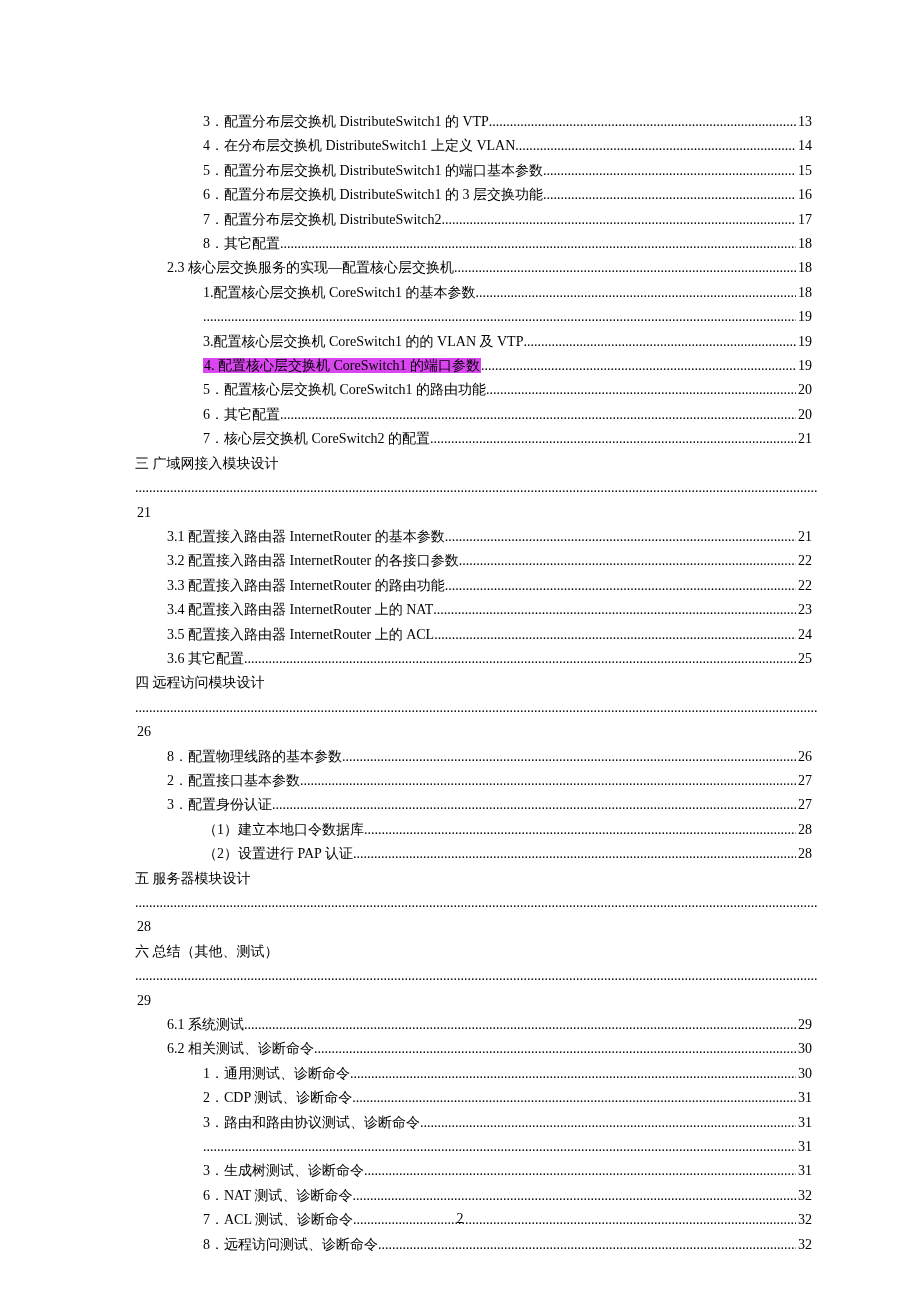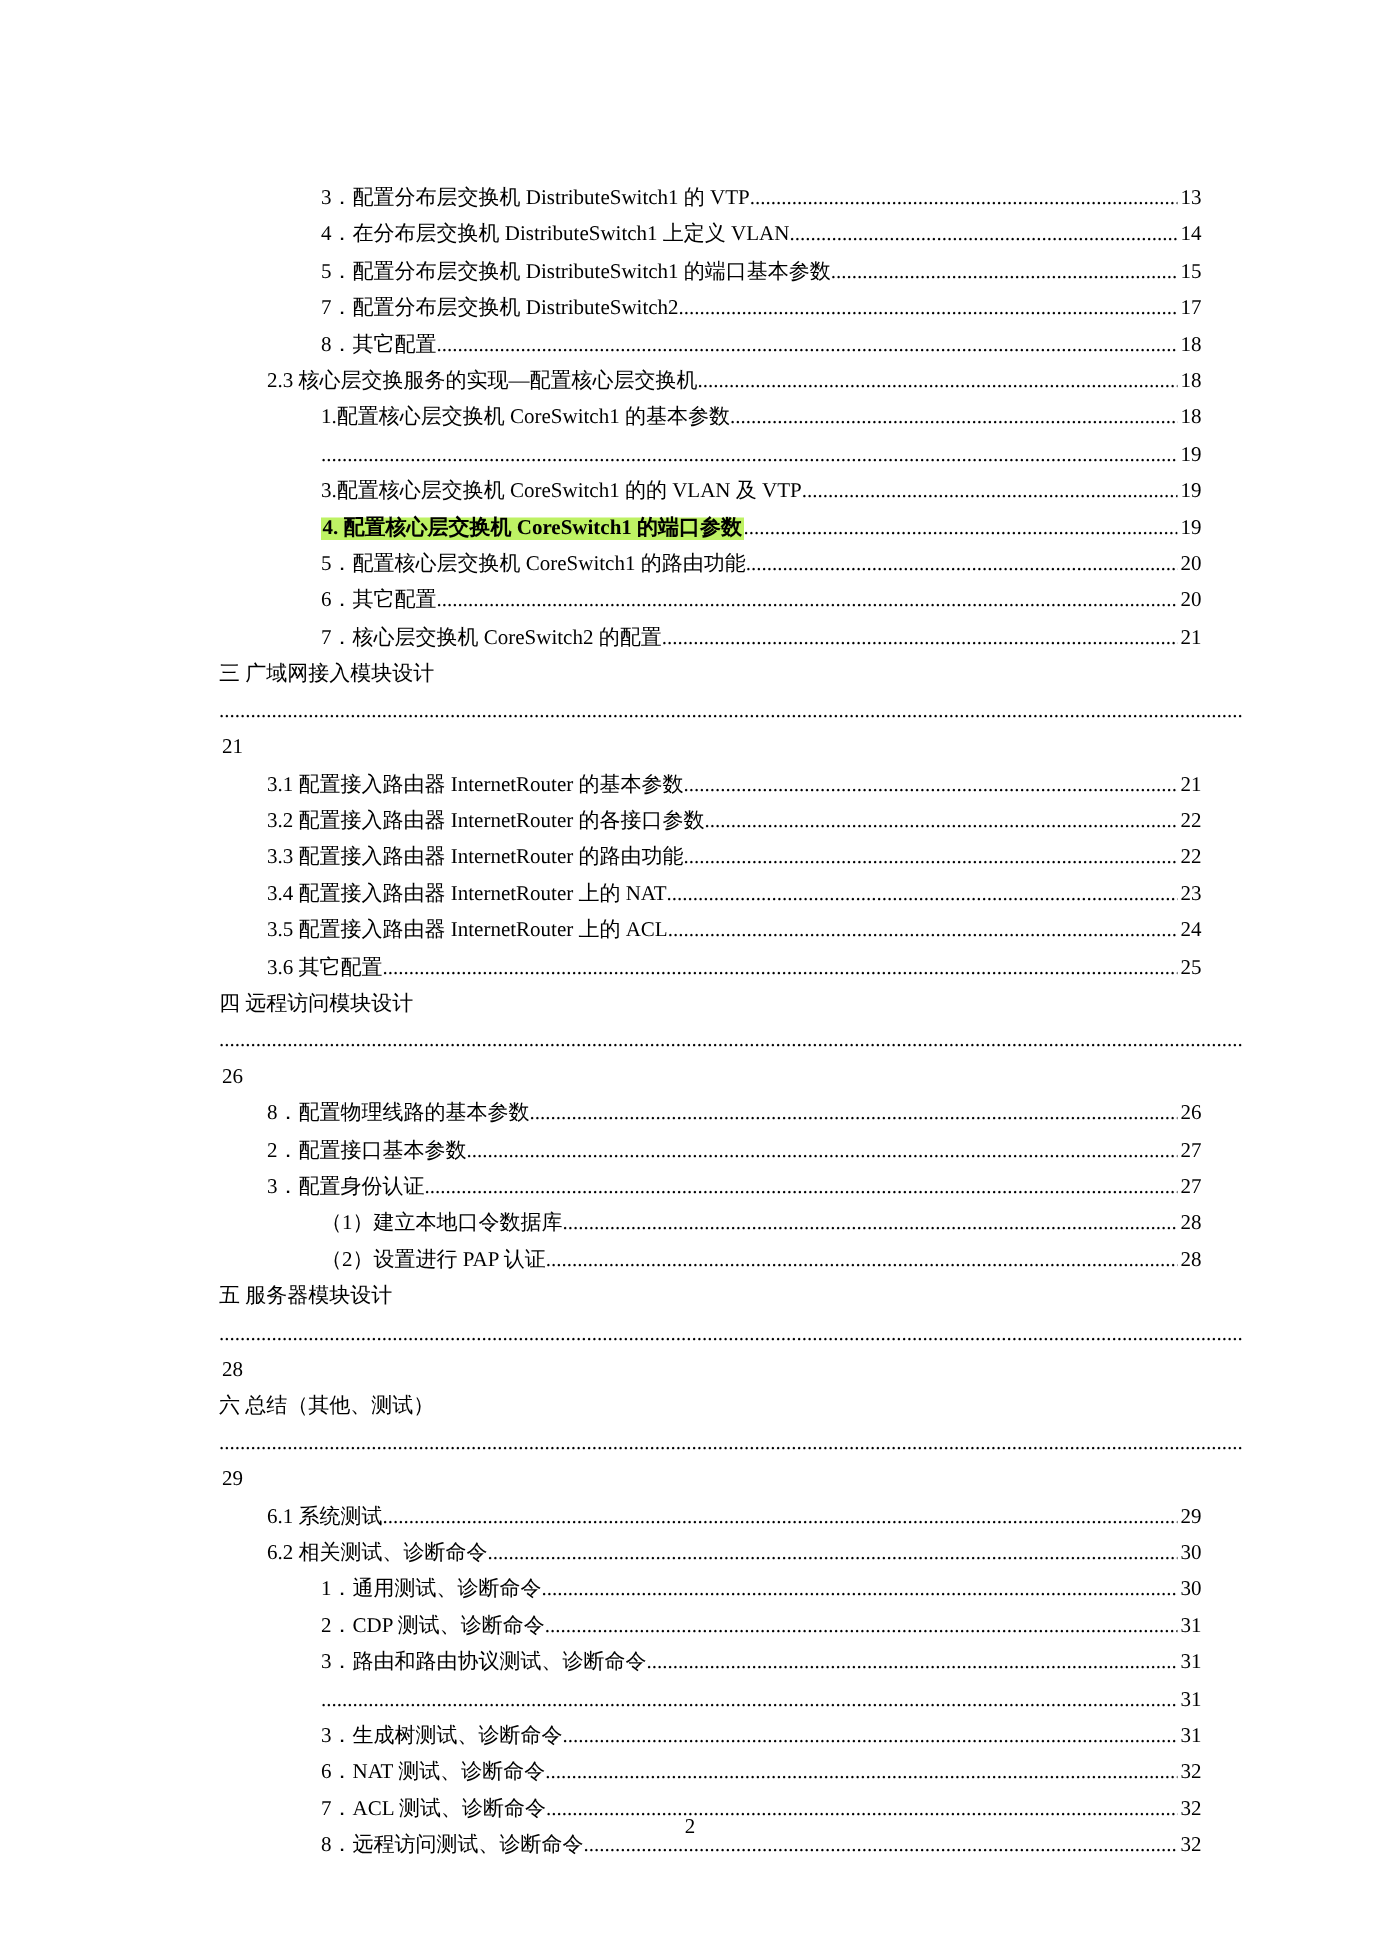--- a/index.html
+++ b/index.html
@@ -12,21 +12,21 @@
   }
   .page {
     width: 920px;
     height: 1302px;
     position: relative;
     box-sizing: border-box;
     padding: 110px 108px 0 135px;
   }
   .toc-list {
     list-style: none;
-    margin: 11px;
+    margin: 0;
     padding: 0;
   }
   .toc-row {
     display: flex;
     align-items: baseline;
     line-height: 24.4px;
     white-space: nowrap;
   }
   .toc-label {
     flex: 0 0 auto;
@@ -41,23 +41,22 @@
     letter-spacing: 0;
   }
   .toc-page {
     flex: 0 0 auto;
     padding-left: 2px;
   }
   .ind0 { padding-left: 0; flex-direction: column; }
   .ind1 { padding-left: 32px; }
   .ind2 { padding-left: 68px; }
   .hl {
-    background: #bef264;
+    background: #d946ef;
     padding: 0 1px;
-    font-weight: bold;
   }
   .page-number {
     position: absolute;
     bottom: 75px;
     left: 0;
     width: 100%;
     text-align: center;
     font-size: 14px;
   }
 </style>
@@ -75,20 +74,25 @@
         <span class="toc-label">4．在分布层交换机 DistributeSwitch1 上定义 VLAN</span>
         <span class="toc-leader"></span>
         <span class="toc-page">14</span>
       </li>
       <li class="toc-row ind2">
         <span class="toc-label">5．配置分布层交换机 DistributeSwitch1 的端口基本参数</span>
         <span class="toc-leader"></span>
         <span class="toc-page">15</span>
       </li>
       <li class="toc-row ind2">
+        <span class="toc-label">6．配置分布层交换机 DistributeSwitch1 的 3 层交换功能</span>
+        <span class="toc-leader"></span>
+        <span class="toc-page">16</span>
+      </li>
+      <li class="toc-row ind2">
         <span class="toc-label">7．配置分布层交换机 DistributeSwitch2</span>
         <span class="toc-leader"></span>
         <span class="toc-page">17</span>
       </li>
       <li class="toc-row ind2">
         <span class="toc-label">8．其它配置</span>
         <span class="toc-leader"></span>
         <span class="toc-page">18</span>
       </li>
       <li class="toc-row ind1">

